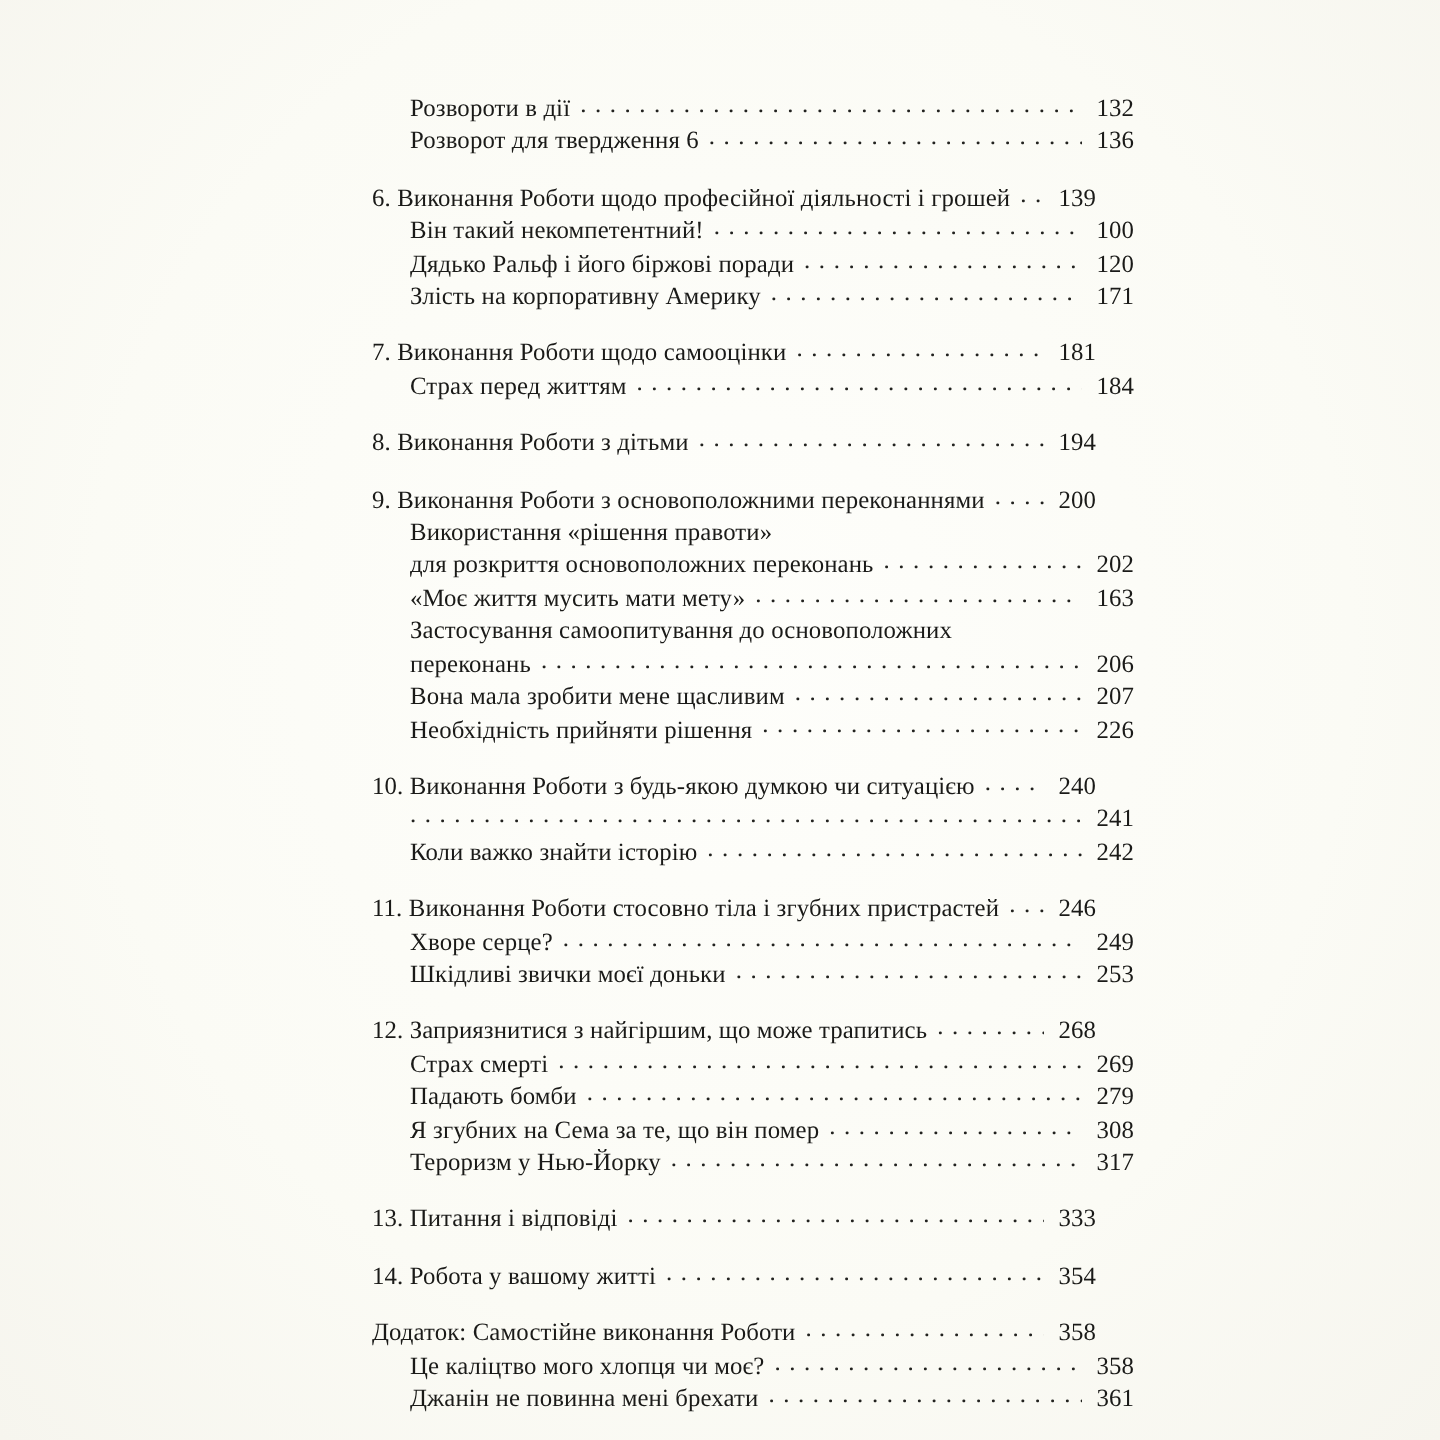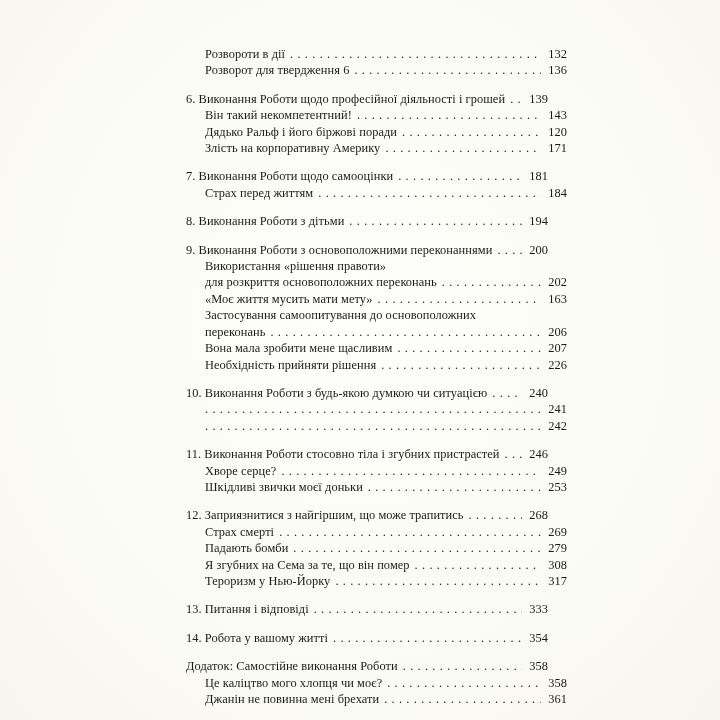--- a/index.html
+++ b/index.html
@@ -27,21 +27,21 @@
 
   #toc {
     position: absolute;
     left: 186px;
     top: 46px;
     width: 362px;
   }
 
   .entry {
     display: flex;
-    align-items: flex-end;
+    align-items: center;
     width: 100%;
     font-size: 12.4px;
     line-height: 16.4px;
     letter-spacing: 0.005em;
     white-space: nowrap;
   }
 
   
   .entry.level-1 {
     padding-left: 0;
@@ -109,21 +109,21 @@
       <div class="gap-block"></div>
       <div class="toc-block">
         <div class="entry level-1">
           <span class="label">6. Виконання Роботи щодо професійної діяльності і грошей</span>
           <span class="leaders"></span>
           <span class="page">139</span>
         </div>
         <div class="entry level-2">
           <span class="label">Він такий некомпетентний!</span>
           <span class="leaders"></span>
-          <span class="page">143</span>
+          <span class="page">100</span>
         </div>
         <div class="entry level-2">
           <span class="label">Дядько Ральф і його біржові поради</span>
           <span class="leaders"></span>
           <span class="page">120</span>
         </div>
         <div class="entry level-2">
           <span class="label">Злість на корпоративну Америку</span>
           <span class="leaders"></span>
           <span class="page">171</span>
@@ -194,20 +194,21 @@
         <div class="entry level-1">
           <span class="label">10. Виконання Роботи з будь-якою думкою чи ситуацією</span>
           <span class="leaders"></span>
           <span class="page">240</span>
         </div>
         <div class="entry level-2">
           <span class="leaders"></span>
           <span class="page">241</span>
         </div>
         <div class="entry level-2">
+          <span class="label">Коли важко знайти історію</span>
           <span class="leaders"></span>
           <span class="page">242</span>
         </div>
       </div>
       <div class="gap-block"></div>
       <div class="toc-block">
         <div class="entry level-1">
           <span class="label">11. Виконання Роботи стосовно тіла і згубних пристрастей</span>
           <span class="leaders"></span>
           <span class="page">246</span>

